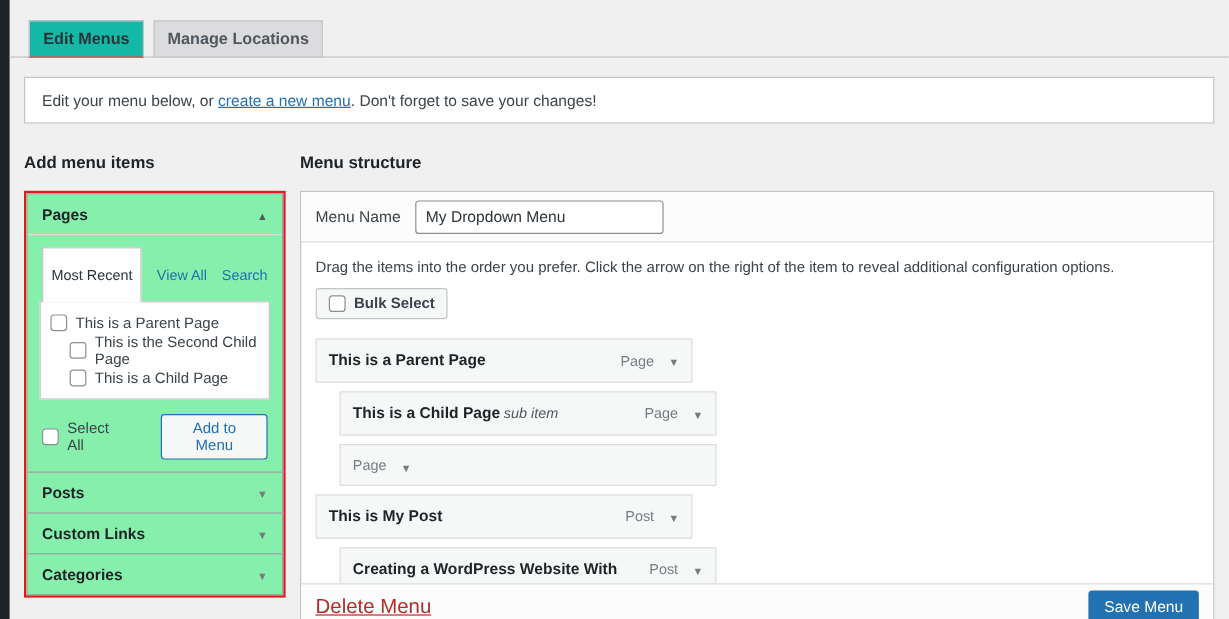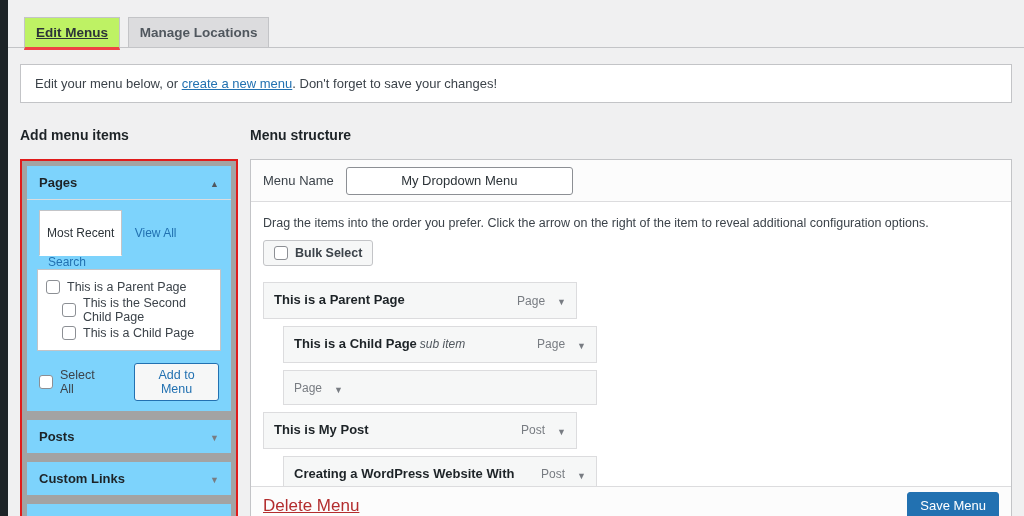--- a/index.html
+++ b/index.html
@@ -31,24 +31,23 @@
     margin-bottom: -1px;
     font-size: 13.5px;
     font-weight: 600;
     color: #50575e;
     background: #dcdcde;
     position: relative;
     top: 1px;
     cursor: pointer;
   }
   .nav-tab.active {
-    background: #bef264;
-    border-bottom: 3px solid #ef4444;
+    background: #14b8a6;
+    border-bottom: 1px solid #ef4444;
     color: #2c3338;
-    text-decoration: underline;
   }
 
   
   .notice {
     margin: 16px 12px 0 12px;
     background: #fff;
     border: 1px solid #c3c4c7;
     padding: 11px 14px;
     font-size: 13px;
   }
@@ -57,21 +56,21 @@
   
   .content { display: flex; gap: 12px; padding: 0 12px; margin-top: 24px; }
   .col-heading { font-size: 14px; font-weight: 700; color: #1d2327; margin-bottom: 16px; }
   .left-col { width: 218px; flex: none; }
   .main-col { width: 762px; flex: none; }
 
   
   .red-box { border: 2px solid #e01b1b; }
 
   
-  .panel { background: #7dd3fc; border: 5px solid #a3a3a3; margin-top: -1px; }
+  .panel { background: #86efac; border: 1px solid #a3a3a3; margin-top: -1px; }
   .panel:first-child { margin-top: 0; }
   .panel-header {
     padding: 9px 12px;
     display: flex; justify-content: space-between; align-items: center;
     cursor: pointer;
   }
   .panel-title { font-weight: 700; color: #1d2327; font-size: 13px; }
   .arrow-up-icon::before { content: "▲"; font-size: 9px; color: #50575e; }
   .arrow-down-icon::before { content: "▼"; font-size: 9px; color: #787c82; }
 
@@ -117,24 +116,24 @@
     height: 366px; position: relative; overflow: hidden;
   }
   .name-row {
     height: 42px; padding: 0 12px;
     border-bottom: 1px solid #dcdcde;
     display: flex; align-items: center; gap: 12px;
     background: #fcfcfc;
   }
   .name-row label { font-size: 13px; color: #3c434a; }
   .name-input {
-    width: 227px; height: 28px;
+    width: 207px; height: 28px;
     border: 1px solid #8c8f94; border-radius: 3px;
     padding: 0 8px; font-size: 13px; color: #2c3338;
-    font-family: "Liberation Sans", sans-serif; background: #fff; text-align: center;
+    font-family: "Liberation Sans", sans-serif; background: #fff;
   }
   .panel-body { padding: 14px 12px; }
   .instructions { font-size: 12.5px; color: #3c434a; margin-bottom: 10px; }
   .bulk-select {
     display: inline-flex; align-items: center; gap: 7px;
     border: 1px solid #c3c4c7; background: #f6f7f7;
     padding: 5px 10px; border-radius: 3px; font-size: 12.5px; cursor: pointer; font-weight: bold;
   }
   .menu-items { margin-top: 16px; }
   .menu-item {

